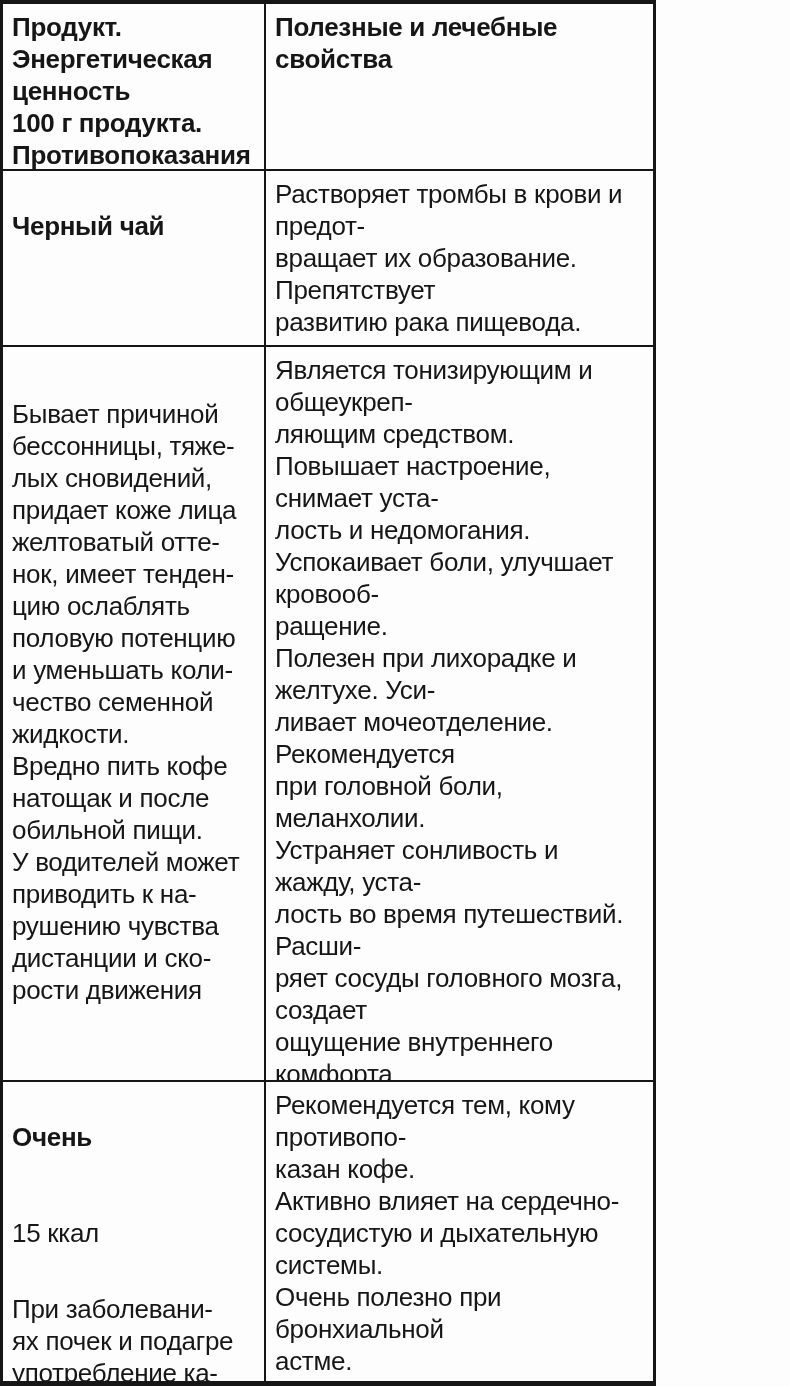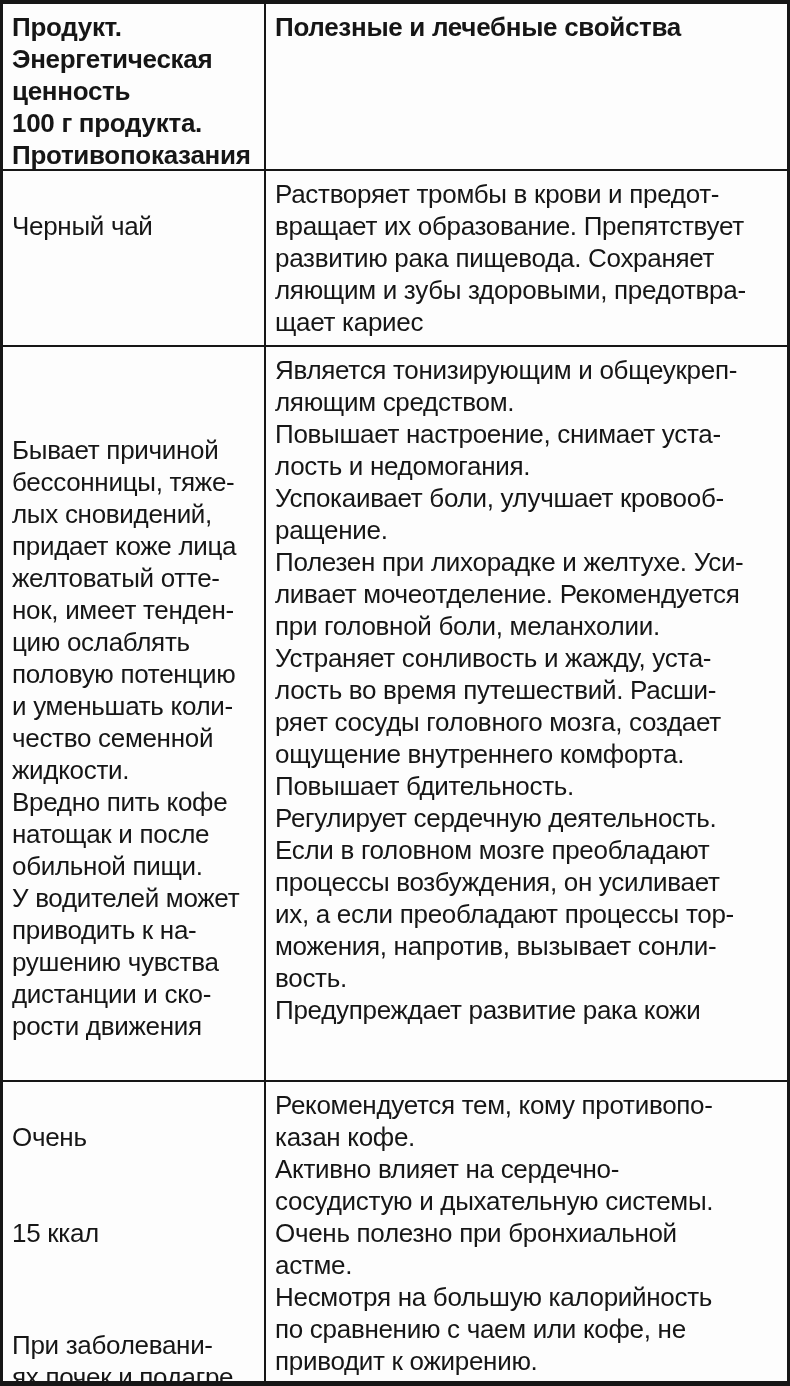--- a/index.html
+++ b/index.html
@@ -9,21 +9,21 @@
   }
   .page {
     width: 790px;
     height: 1386px;
     background: #fdfdfd;
     font-family: "Liberation Sans", "DejaVu Sans", sans-serif;
     color: #161616;
     box-sizing: border-box;
   }
   .table {
-    width: 790px;
+    width: 656px;
     height: 1386px;
     box-sizing: border-box;
     border: 3px solid #161616;
     border-top-width: 4px;
     border-bottom-width: 5px;
     display: grid;
     grid-template-rows: 165px 176px 735px 1fr;
     background: #fdfdfd;
   }
   .row {
@@ -43,29 +43,29 @@
     white-space: pre-line;
     overflow: hidden;
   }
   .cell.left {
     border-right: 2px solid #161616;
   }
   .cell.header {
     font-weight: 700;
   }
   .product-name {
-    font-weight: 400;
+    font-weight: 700;
     white-space: pre-line;
   }
   .kcal {
     margin-top: 32px;
     white-space: pre-line;
   }
   .contra {
-    margin-top: 48px;
+    margin-top: 12px;
     white-space: pre-line;
   }
 </style>
 </head>
 <body>
 
 <div class="page">
   <div class="table">
 
     <div class="row">

